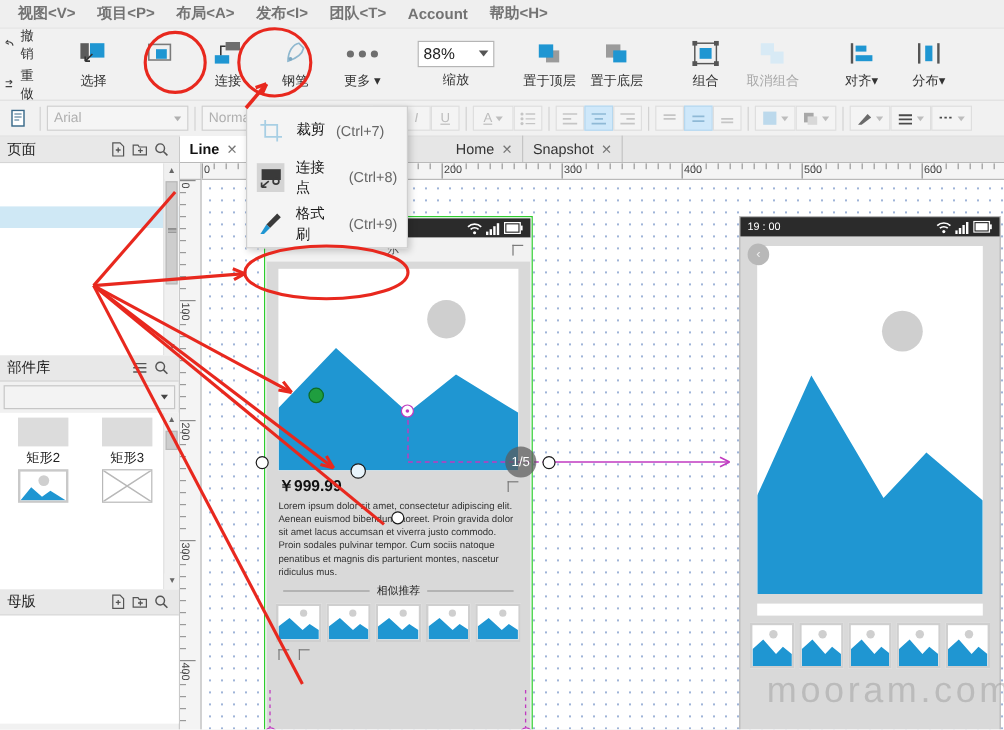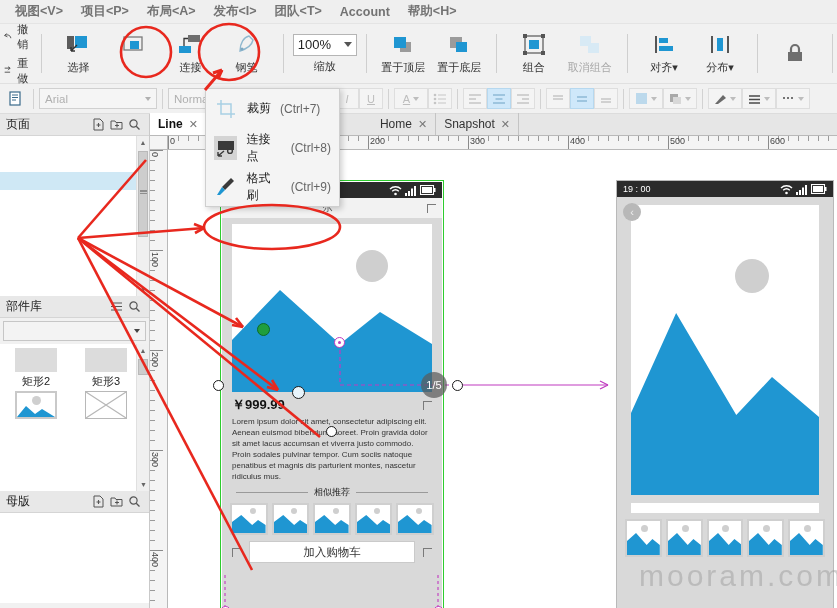--- a/index.html
+++ b/index.html
@@ -207,28 +207,40 @@
     </div>
     <div class="tb-btn">
       <div class="ic">
         <svg width="24" height="24" viewBox="0 0 24 24">
           <path d="M6 18 C6 10 10 4 15 3 L19 7 C18 12 12 16 6 18 Z" fill="none" stroke="#8fb8cf" stroke-width="1.4"></path>
           <circle cx="8" cy="16" r="1.6" fill="#7da8c2"></circle>
         </svg>
       </div>
       <span class="lbl">钢笔</span>
     </div>
+    <div class="tb-btn">
+      <div class="ic">
+        <svg width="34" height="12" viewBox="0 0 34 12">
+          <circle cx="7" cy="6" r="3" fill="#6f6f6f"></circle>
+          <circle cx="17" cy="6" r="3" fill="#6f6f6f"></circle>
+          <circle cx="27" cy="6" r="3" fill="#6f6f6f"></circle>
+        </svg>
+      </div>
+      <span class="lbl">
+        <span>更多</span> ▾
+      </span>
+    </div>
   </div>
 
   <div class="tb-sep"></div>
 
   <div class="tb-group">
     <div class="zoombox">
       <div class="zoomsel">
-        <span>100%</span>
+        <span>88%</span>
         <span class="caret"></span>
       </div>
       <span class="lbl" style="font-size:11px;color:#333">缩放</span>
     </div>
   </div>
 
   <div class="tb-sep"></div>
 
   <div class="tb-group">
     <div class="tb-btn">
@@ -772,21 +784,20 @@
         <div class="thumb" style="height:32px">
           <div style="position:absolute;right:10px;top:3px;width:6px;height:6px;border-radius:50%;background:#cfcfcf"></div>
           <svg width="100%" height="20" viewBox="0 0 40 20" preserveAspectRatio="none" style="position:absolute;bottom:0">
               <path d="M0 20 L0 9 L11 2 L24 12 L31 7 L40 12 L40 20 Z" fill="#1f96d2"></path>
             </svg>
         </div>
       </div>
 
       <div style="display:flex;align-items:center;gap:8px;padding:6px 10px">
         <span class="chk"></span>
-        <div class="cartbtn" style="flex:1;height:22px">加入购物车</div>
         <span class="chk"></span>
       </div>
     </div>
 
     <div class="selbox" style="left:52px;top:30px;width:224px;height:434px"></div>
 
     <svg style="position:absolute;left:0;top:0;width:100%;height:100%;pointer-events:none">
       <path d="M172 193 L172 235 L290 235" fill="none" stroke="#c03ac0" stroke-width="1.2" stroke-dasharray="4,3"></path>
       <path d="M290 235 L440 235" stroke="#c03ac0" stroke-width="1.2"></path>
       <path d="M440 235 L432 231 M440 235 L432 239" stroke="#c03ac0" stroke-width="1.3" fill="none"></path>

